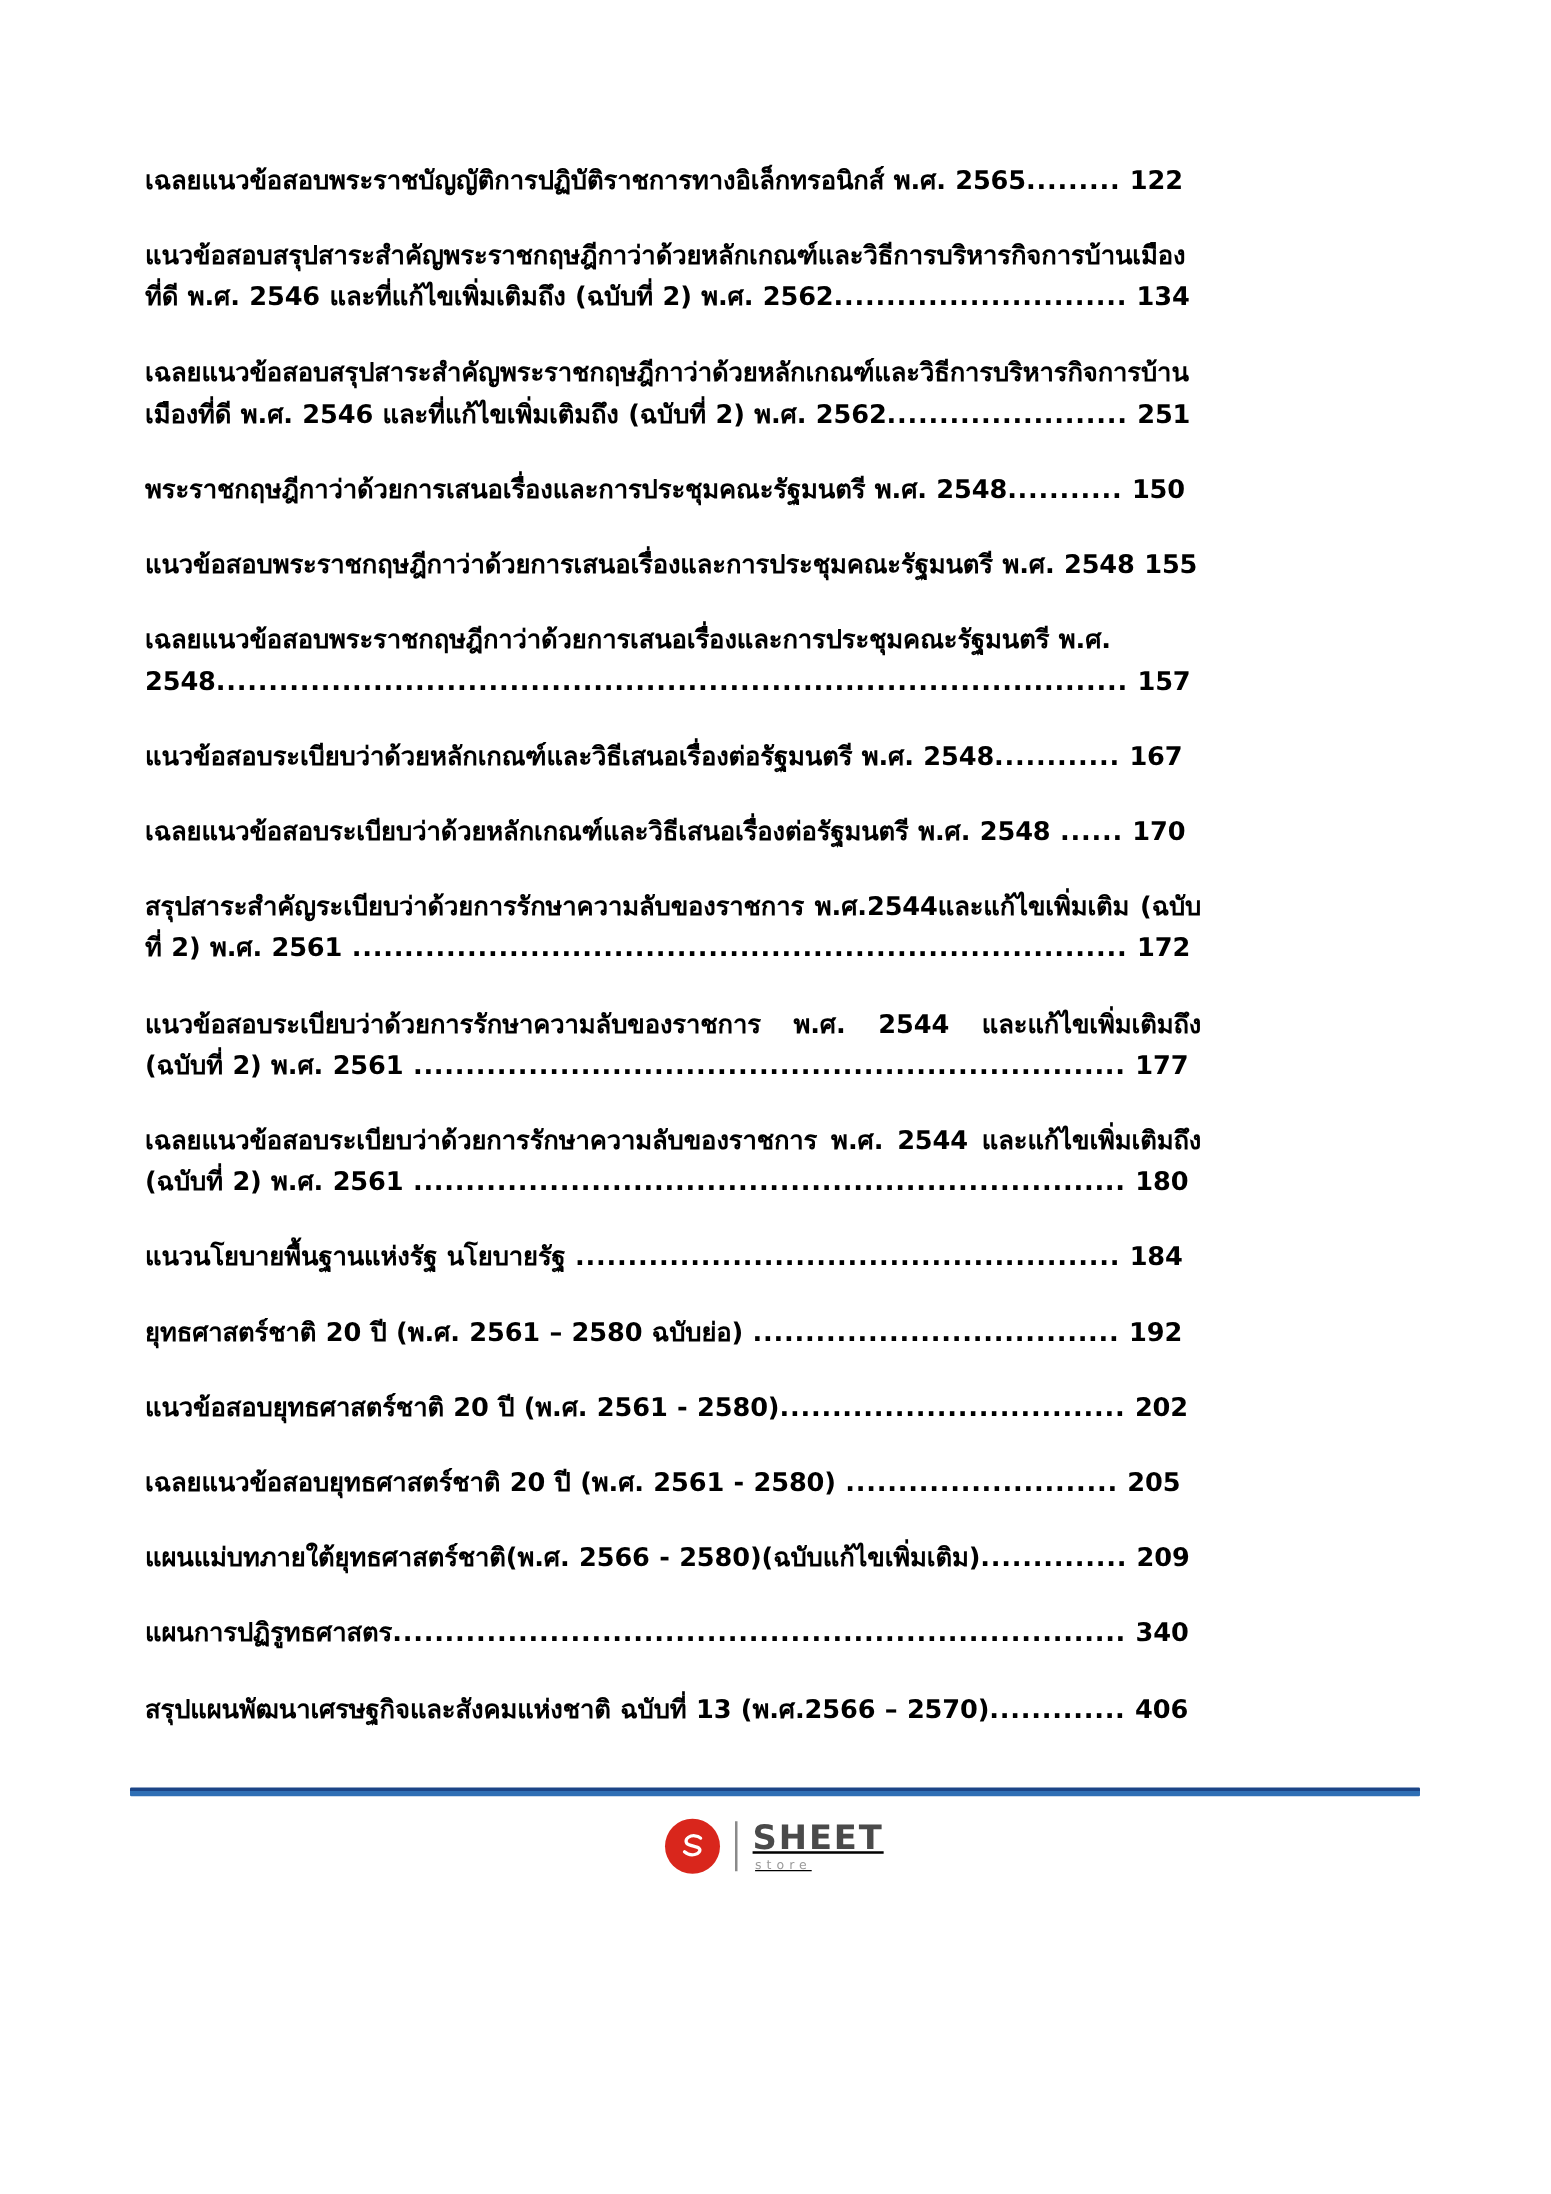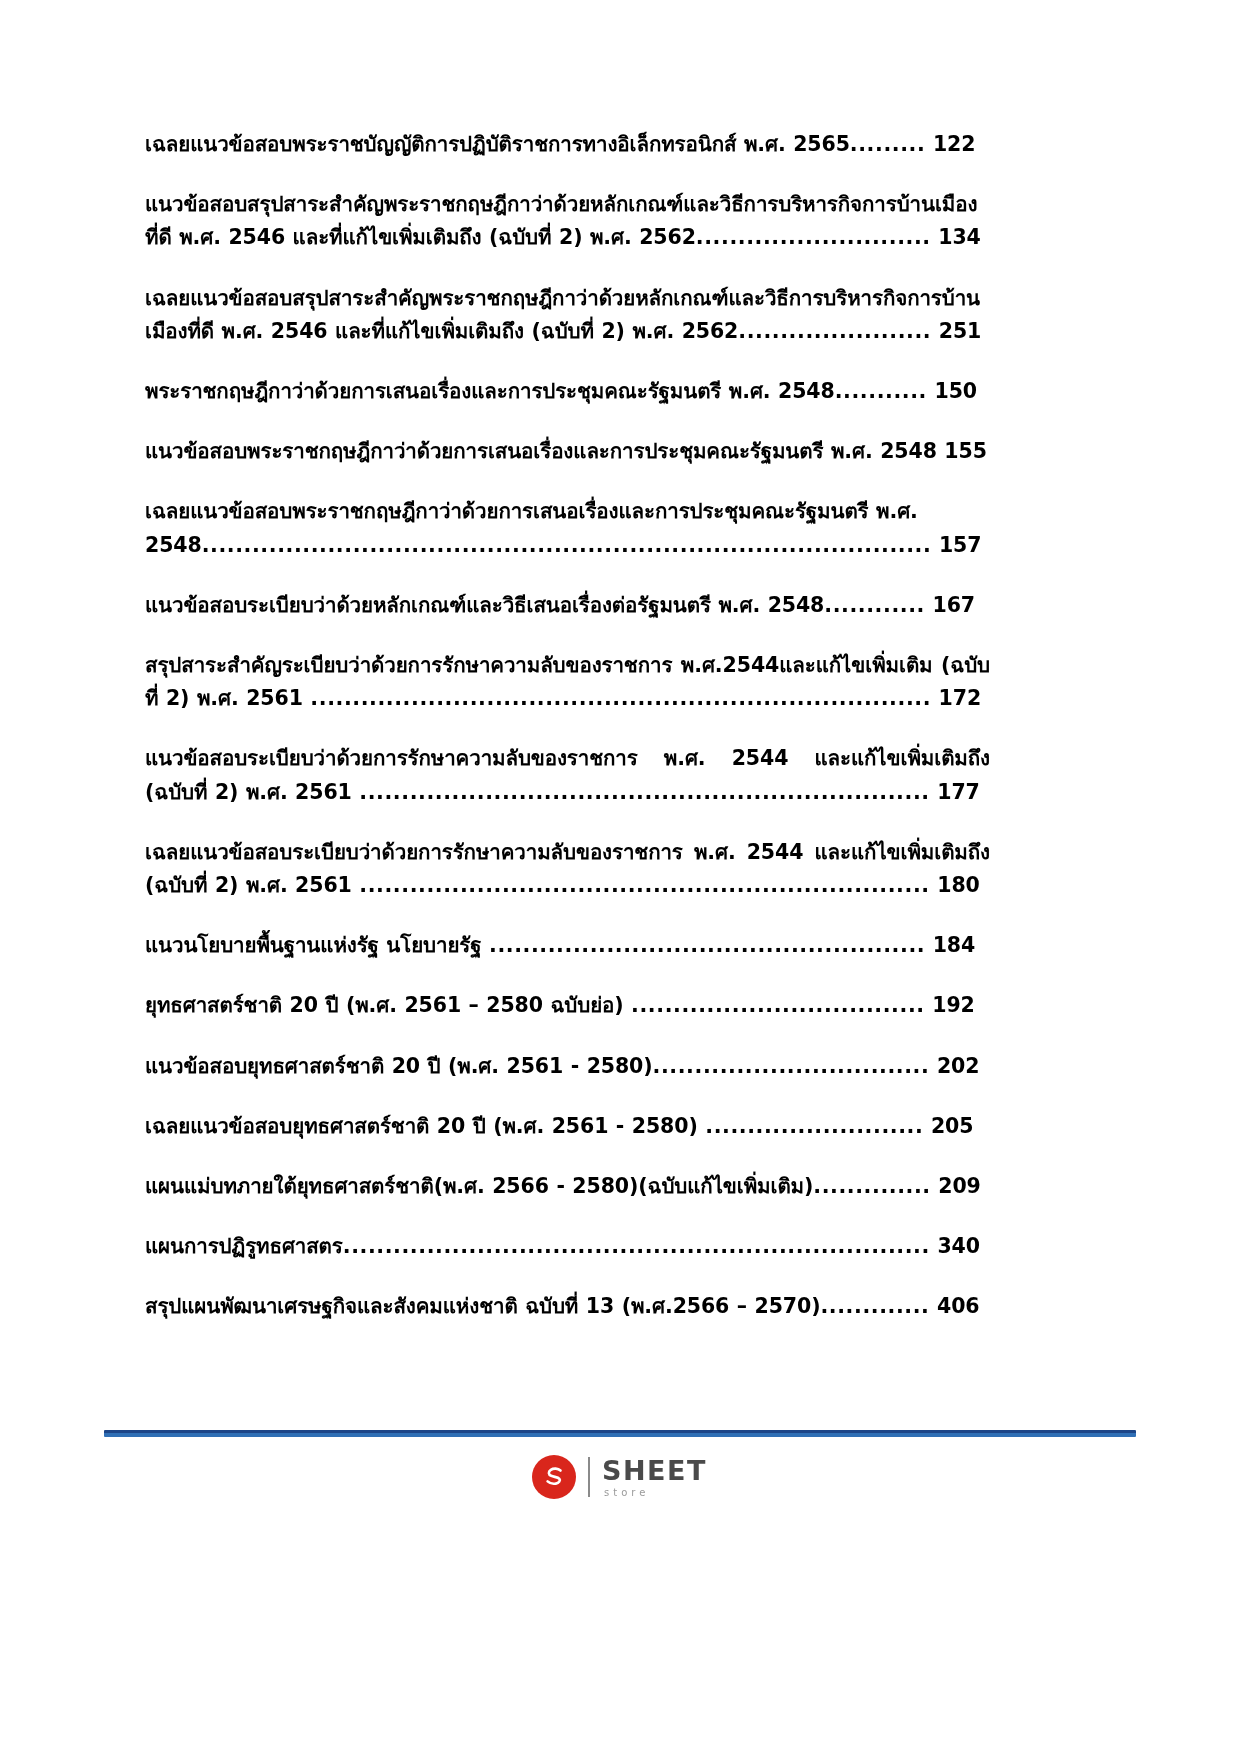--- a/index.html
+++ b/index.html
@@ -14,21 +14,21 @@
     height: 1755px;
     margin: 0 auto;
     background: #ffffff;
     box-sizing: border-box;
     font-family: "DejaVu Sans", "Liberation Sans", sans-serif;
     overflow: hidden;
   }
 
   .toc {
     position: absolute;
-    left: 145px;
+    left: 116px;
     top: 128px;
     width: 845px;
   }
 
   .toc-entry {
     display: block;
     margin: 0 0 27px 0;
     font-size: 20.5px;
     line-height: 1.62;
     color: #000000;
@@ -78,20 +78,21 @@
 
   .footer {
     position: absolute;
     left: 0;
     top: 1455px;
     width: 1239px;
     display: flex;
     align-items: center;
     justify-content: center;
     gap: 12px;
+    text-decoration: underline;
   }
 
   .logo-mark {
     width: 44px;
     height: 44px;
     border-radius: 50%;
     background: #d9261c;
     display: inline-flex;
     align-items: center;
     justify-content: center;
@@ -148,20 +149,23 @@
         <span class="entry-inner"><span class="entry-title">พระราชกฤษฎีกาว่าด้วยการเสนอเรื่องและการประชุมคณะรัฐมนตรี พ.ศ. 2548</span><span class="leader">...........</span> <span class="entry-page">150</span></span>
       </div>
       <div class="toc-entry">
         <span class="entry-inner"><span class="entry-title">แนวข้อสอบพระราชกฤษฎีกาว่าด้วยการเสนอเรื่องและการประชุมคณะรัฐมนตรี พ.ศ. 2548</span><span class="leader"></span> <span class="entry-page">155</span></span>
       </div>
       <div class="toc-entry">
         <span class="entry-inner"><span class="entry-title">เฉลยแนวข้อสอบพระราชกฤษฎีกาว่าด้วยการเสนอเรื่องและการประชุมคณะรัฐมนตรี พ.ศ. 2548</span><span class="leader">.......................................................................................</span> <span class="entry-page">157</span></span>
       </div>
       <div class="toc-entry">
         <span class="entry-inner"><span class="entry-title">แนวข้อสอบระเบียบว่าด้วยหลักเกณฑ์และวิธีเสนอเรื่องต่อรัฐมนตรี พ.ศ. 2548</span><span class="leader">............</span> <span class="entry-page">167</span></span>
+      </div>
+      <div class="toc-entry">
+        <span class="entry-inner"><span class="entry-title">เฉลยแนวข้อสอบระเบียบว่าด้วยหลักเกณฑ์และวิธีเสนอเรื่องต่อรัฐมนตรี พ.ศ. 2548 </span><span class="leader">......</span> <span class="entry-page">170</span></span>
       </div>
       <div class="toc-entry two-line">
         <span class="entry-inner"><span class="entry-title">สรุปสาระสำคัญระเบียบว่าด้วยการรักษาความลับของราชการ พ.ศ.2544และแก้ไขเพิ่มเติม (ฉบับที่ 2) พ.ศ. 2561 </span><span class="leader">..........................................................................</span> <span class="entry-page">172</span></span>
       </div>
       <div class="toc-entry two-line">
         <span class="entry-inner"><span class="entry-title">แนวข้อสอบระเบียบว่าด้วยการรักษาความลับของราชการ พ.ศ. 2544 และแก้ไขเพิ่มเติมถึง (ฉบับที่ 2) พ.ศ. 2561 </span><span class="leader">....................................................................</span> <span class="entry-page">177</span></span>
       </div>
       <div class="toc-entry two-line">
         <span class="entry-inner"><span class="entry-title">เฉลยแนวข้อสอบระเบียบว่าด้วยการรักษาความลับของราชการ พ.ศ. 2544 และแก้ไขเพิ่มเติมถึง (ฉบับที่ 2) พ.ศ. 2561 </span><span class="leader">....................................................................</span> <span class="entry-page">180</span></span>
       </div>

